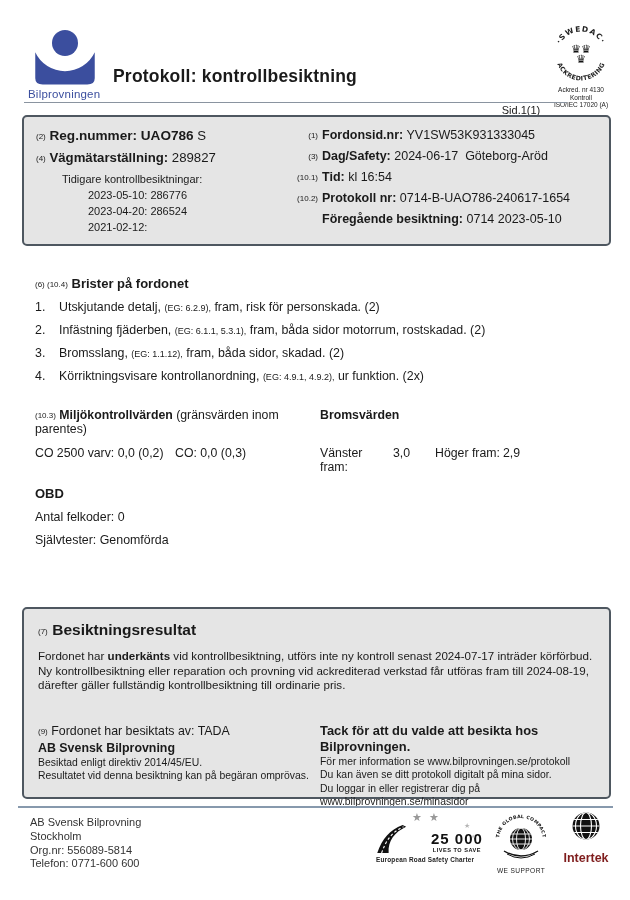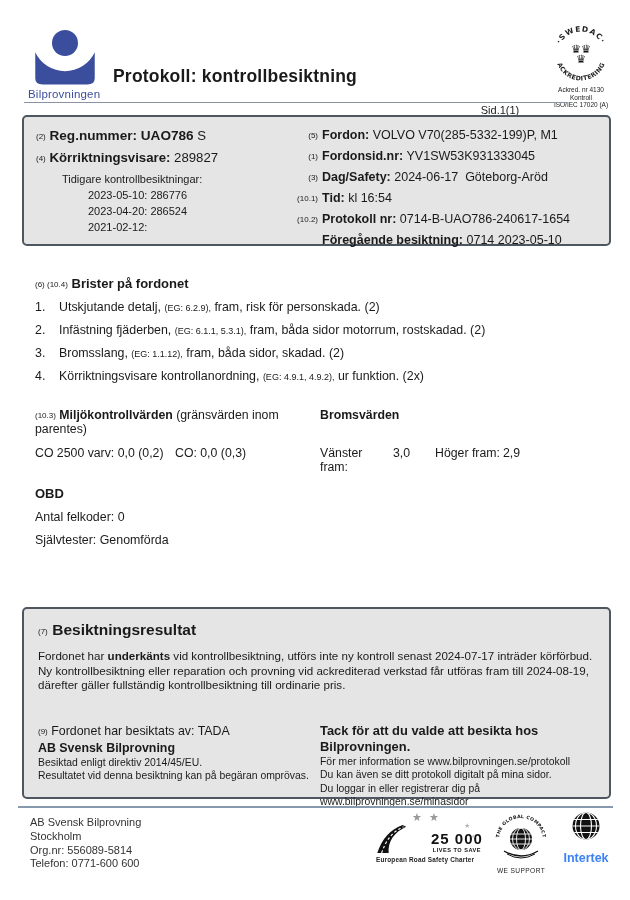--- a/index.html
+++ b/index.html
@@ -8,21 +8,21 @@
   .abs{position:absolute;}
   b,.bold{font-weight:bold;}
   .pre{white-space:pre-wrap;}
 
   
   .logo{left:28px;top:30px;width:84px;text-align:left;}
   .logo svg{display:block;margin-left:6px;}
   .logo-caption{font-size:11.5px;color:#3b4e9e;margin-top:1px;letter-spacing:.2px;}
   .page-title{left:113px;top:66px;font-size:17.5px;font-weight:bold;letter-spacing:.2px;}
   .header-rule{left:24px;top:102px;width:543px;height:1px;background:#8a94a0;}
-  .sid{left:455px;top:104px;width:90px;text-align:center;font-size:11px;}
+  .sid{left:476px;top:104px;width:90px;text-align:center;font-size:11px;}
   .seal{left:538px;top:24px;width:86px;text-align:center;}
   .seal svg{display:block;margin:0 auto;}
   .seal-line{font-size:6.5px;line-height:7.5px;color:#222;}
   svg text{font-family:"DejaVu Sans",sans-serif;}
 
   
   .box{background:#e5e5e5;border:2px solid #4e5760;border-radius:5px;box-sizing:border-box;}
   .info-box{left:22px;top:115px;width:589px;height:131px;padding:8px 12px 6px 12px;display:flex;}
   .info-left{width:248px;}
   .info-right{flex:1;}
@@ -79,21 +79,21 @@
   .star3{position:absolute;left:95px;top:20px;font-size:5px;color:#c9c9c9;}
   .road-main{display:flex;align-items:flex-end;margin-top:12px;}
   .charter-number{font-size:15px;font-weight:bold;letter-spacing:1px;line-height:15px;color:#111;}
   .charter-tagline{font-size:5.6px;font-weight:bold;letter-spacing:.5px;color:#111;margin-top:1px;}
   .charter-caption{font-size:6.4px;font-weight:bold;margin-top:3px;color:#222;letter-spacing:.2px;}
 
   .gc{left:492px;top:811px;width:58px;text-align:center;}
   .gc-caption{font-size:6.6px;color:#222;letter-spacing:.4px;margin-top:0px;}
 
   .itk{left:554px;top:810px;width:64px;text-align:center;}
-  .itk-caption{font-size:12.5px;font-weight:bold;color:#3b82f6;margin-top:1px;}
+  .itk-caption{font-size:12.5px;font-weight:bold;color:#7f1d1d;margin-top:1px;}
 </style>
 </head>
 <body>
 
 <div class="page">
 
   <div class="abs page-title">Protokoll: kontrollbesiktning</div>
 
   <div class="abs logo">
     <svg width="62" height="57" viewBox="0 0 100 92">
@@ -129,32 +129,29 @@
   <div class="abs box info-box">
     <div class="info-left">
       <div class="row-main">
         <span class="ref">(2)</span>
         <b class="big">Reg.nummer:</b>
         <b class="big">UAO786</b>
         <span>S</span>
       </div>
       <div class="row-main">
         <span class="ref">(4)</span>
-        <b>Körriktningsvisare:</b>
+        <b>Vägmätarställning:</b>
         <span>289827</span>
       </div>
       <div class="prev-title">Tidigare kontrollbesiktningar:</div>
       <div class="prev-item">2023-05-10: 286776</div>
       <div class="prev-item">2023-04-20: 286524</div>
       <div class="prev-item">2021-02-12:</div>
     </div>
     <div class="info-right">
-      <div class="irow">
-        <span class="iref">(5)</span><b>Fordon:</b> <span class="pre">VOLVO V70(285-5332-199)P, M1</span>
-      </div>
       <div class="irow">
         <span class="iref">(1)</span><b>Fordonsid.nr:</b> <span class="pre">YV1SW53K931333045</span>
       </div>
       <div class="irow">
         <span class="iref">(3)</span><b>Dag/Safety:</b> <span class="pre">2024-06-17  Göteborg-Aröd</span>
       </div>
       <div class="irow">
         <span class="iref">(10.1)</span><b>Tid:</b> <span class="pre">kl 16:54</span>
       </div>
       <div class="irow">

